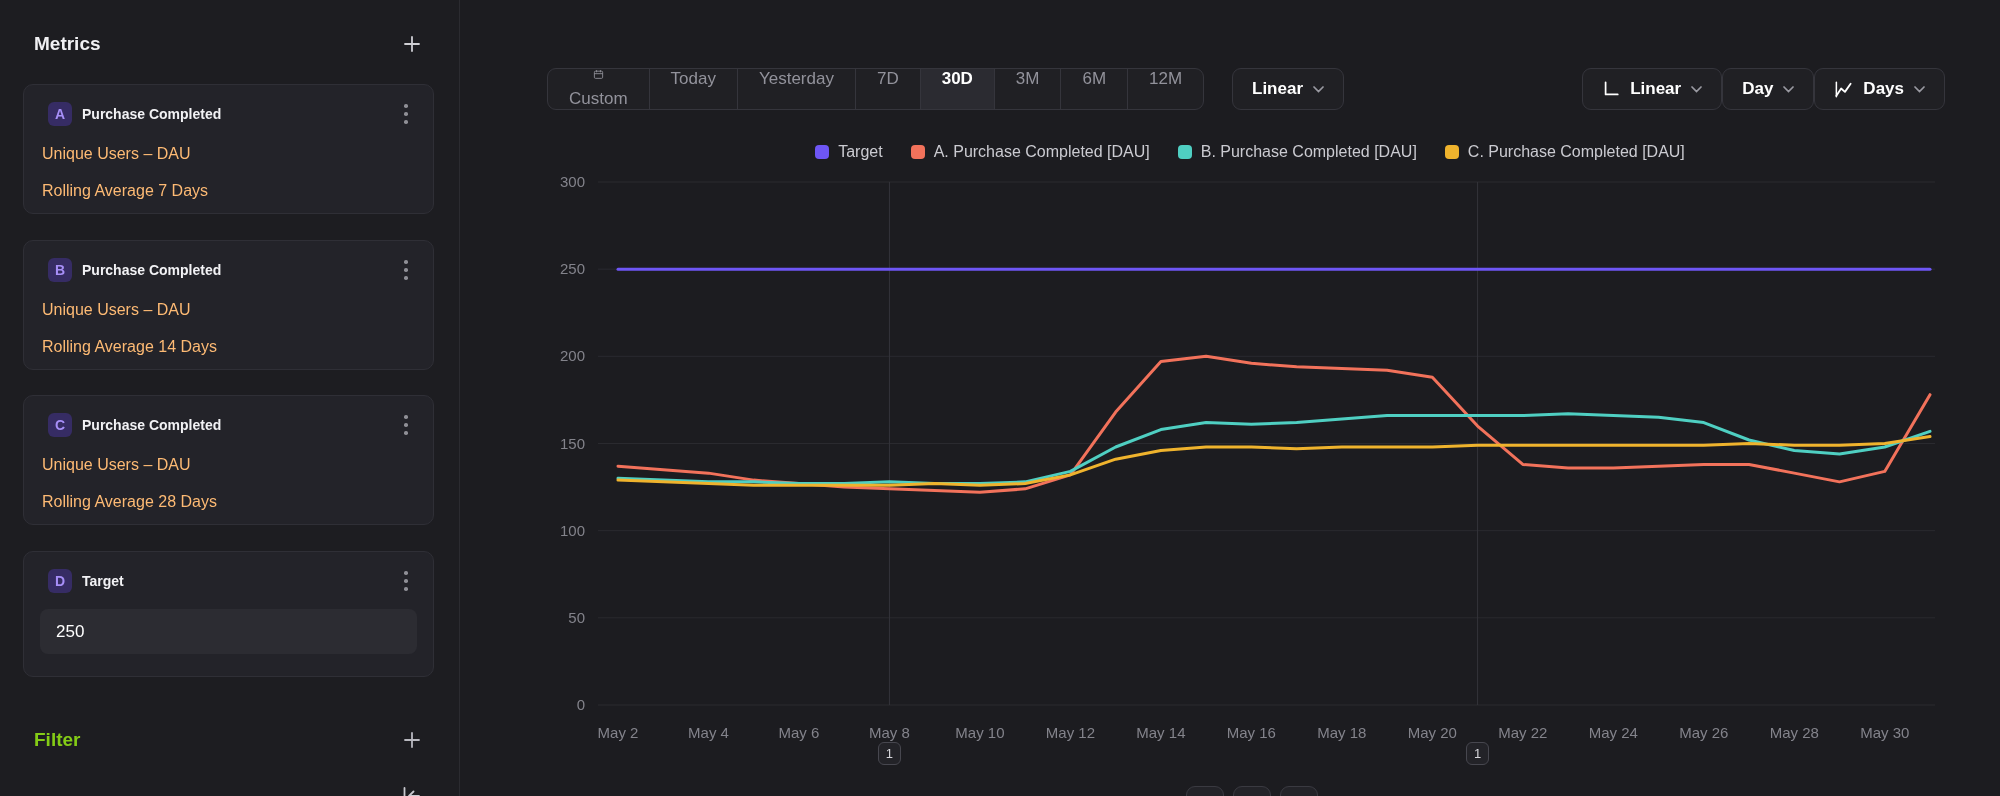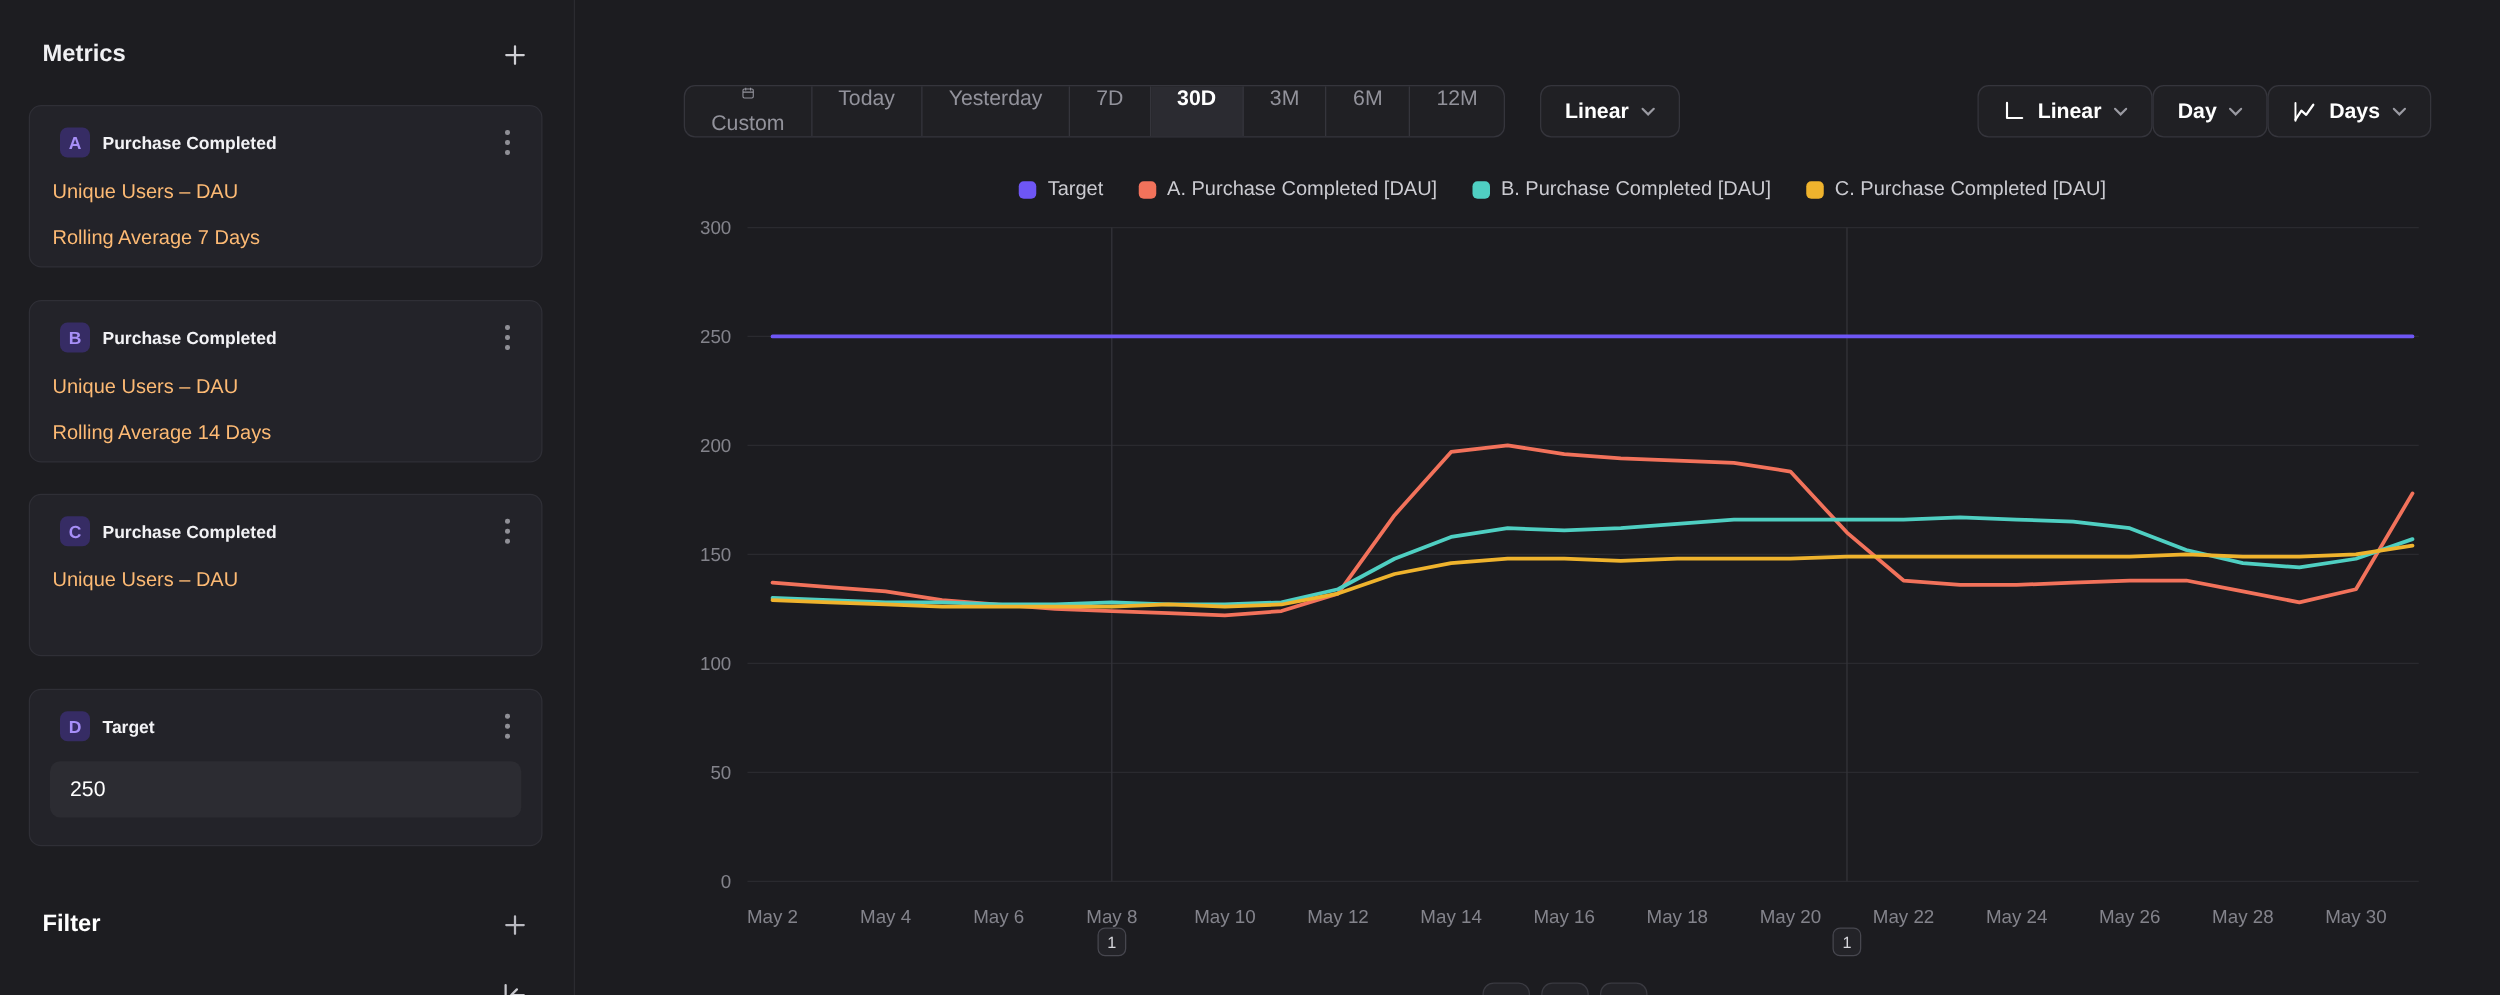--- a/index.html
+++ b/index.html
@@ -168,37 +168,38 @@
       <div class="card-head">
         <span class="badge">C</span>
         <span class="card-title">Purchase Completed</span>
         <span class="kebab">
             <i></i>
             <i></i>
             <i></i>
           </span>
       </div>
       <div class="card-line">Unique Users – DAU</div>
+      <div class="card-line">Rolling Average 28 Days</div>
     </div>
 
     <div class="metric-card" style="top:551px;height:126px;">
       <div class="card-head">
         <span class="badge">D</span>
         <span class="card-title">Target</span>
         <span class="kebab">
             <i></i>
             <i></i>
             <i></i>
           </span>
       </div>
       <input class="target-input" type="text" value="250" style="">
     </div>
 
     <div class="sb-filter">
-      <span class="sb-title" style="color:#ffffff;">Filter</span>
+      <span class="sb-title" style="color:#84cc16;">Filter</span>
       <button class="icon-btn">
         <svg class="ico" width="20" height="20" viewBox="0 0 20 20">
             <path d="M10 3v14M3 10h14" stroke="#b9b9c0" stroke-width="1.8" stroke-linecap="round"></path>
           </svg>
       </button>
     </div>
 
     <button class="icon-btn collapse-btn">
       <svg class="ico" width="22" height="22" viewBox="0 0 22 22">
           <path d="M4.5 3v16M19 11H9.5M13.5 6.5 9 11l4.5 4.5" stroke="#c8c8ce" stroke-width="1.8" stroke-linecap="round" stroke-linejoin="round" fill="none"></path>

